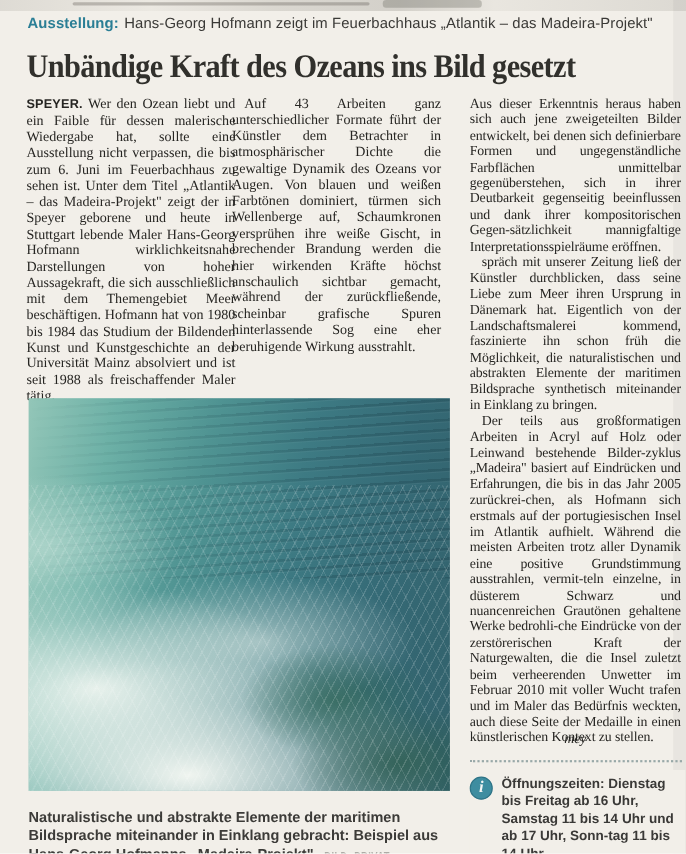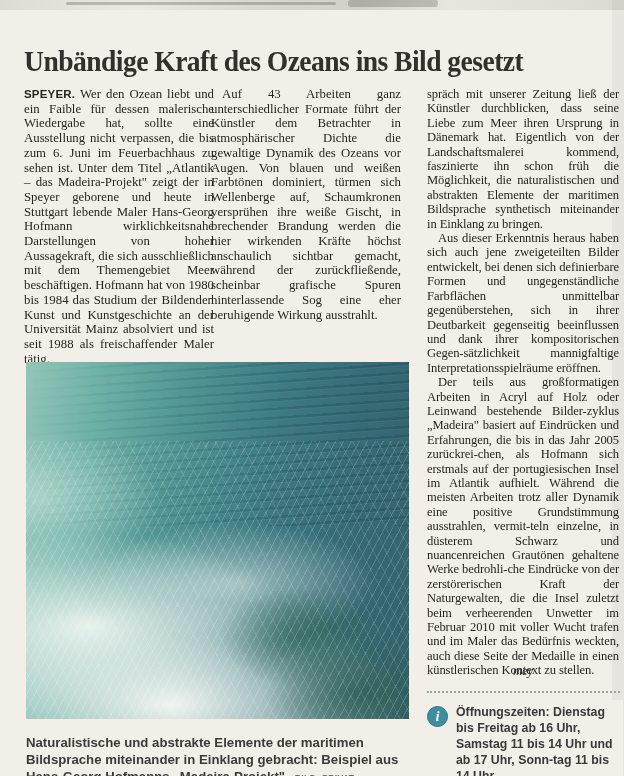--- a/index.html
+++ b/index.html
@@ -85,34 +85,37 @@
 </head>
 <body>
 
 <div class="page">
 
   <div class="scan-top"></div>
   <div class="scan-line"></div>
   <div class="scan-blob"></div>
   <div class="scan-right"></div>
 
+  <div class="kicker">
+    <span class="kicker-label">Ausstellung:</span><span class="kicker-text">Hans-Georg Hofmann zeigt im Feuerbachhaus „Atlantik – das Madeira-Projekt"</span>
+  </div>
 
   <h1 class="headline">Unbändige Kraft des Ozeans ins Bild gesetzt</h1>
 
   <div class="col col1">
     <p class="para"><b class="dateline">SPEYER.</b> <span>Wer den Ozean liebt und ein Faible für dessen malerische Wiedergabe hat, sollte eine Ausstellung nicht verpassen, die bis zum 6. Juni im Feuerbachhaus zu sehen ist. Unter dem Titel „Atlantik – das Madeira-Projekt" zeigt der in Speyer geborene und heute in Stuttgart lebende Maler Hans-Georg Hofmann wirklichkeitsnahe Darstellungen von hoher Aussagekraft, die sich ausschließlich mit dem Themengebiet Meer beschäftigen. Hofmann hat von 1980 bis 1984 das Studium der Bildenden Kunst und Kunstgeschichte an der Universität Mainz absolviert und ist seit 1988 als freischaffender Maler tätig.</span></p>
   </div>
 
   <div class="col col2">
       <p class="para">Auf 43 Arbeiten ganz unterschiedlicher Formate führt der Künstler dem Betrachter in atmosphärischer Dichte die gewaltige Dynamik des Ozeans vor Augen. Von blauen und weißen Farbtönen dominiert, türmen sich Wellenberge auf, Schaumkronen versprühen ihre weiße Gischt, in brechender Brandung werden die hier wirkenden Kräfte höchst anschaulich sichtbar gemacht, während der zurückfließende, scheinbar grafische Spuren hinterlassende Sog eine eher beruhigende Wirkung ausstrahlt.</p>
     </div>
 
   <div class="col col3">
+      <p class="para">Aus dieser Erkenntnis heraus haben sich auch jene zweigeteilten Bilder entwickelt, bei denen sich definierbare Formen und ungegenständliche Farbflächen unmittelbar gegenüberstehen, sich in ihrer Deutbarkeit gegenseitig beeinflussen und dank ihrer kompositorischen Gegen-sätzlichkeit mannigfaltige Interpretationsspielräume eröffnen.</p>
       <p class="para">spräch mit unserer Zeitung ließ der Künstler durchblicken, dass seine Liebe zum Meer ihren Ursprung in Dänemark hat. Eigentlich von der Landschaftsmalerei kommend, faszinierte ihn schon früh die Möglichkeit, die naturalistischen und abstrakten Elemente der maritimen Bildsprache synthetisch miteinander in Einklang zu bringen.</p>
-      <p class="para">Aus dieser Erkenntnis heraus haben sich auch jene zweigeteilten Bilder entwickelt, bei denen sich definierbare Formen und ungegenständliche Farbflächen unmittelbar gegenüberstehen, sich in ihrer Deutbarkeit gegenseitig beeinflussen und dank ihrer kompositorischen Gegen-sätzlichkeit mannigfaltige Interpretationsspielräume eröffnen.</p>
       <p class="para">Der teils aus großformatigen Arbeiten in Acryl auf Holz oder Leinwand bestehende Bilder-zyklus „Madeira" basiert auf Eindrücken und Erfahrungen, die bis in das Jahr 2005 zurückrei-chen, als Hofmann sich erstmals auf der portugiesischen Insel im Atlantik aufhielt. Während die meisten Arbeiten trotz aller Dynamik eine positive Grundstimmung ausstrahlen, vermit-teln einzelne, in düsterem Schwarz und nuancenreichen Grautönen gehaltene Werke bedrohli-che Eindrücke von der zerstörerischen Kraft der Naturgewalten, die die Insel zuletzt beim verheerenden Unwetter im Februar 2010 mit voller Wucht trafen und im Maler das Bedürfnis weckten, auch diese Seite der Medaille in einen künstlerischen Kontext zu stellen.</p>
       <div class="author">mey</div>
     </div>
   <div class="col col3 author-wrap" style="top:auto;"></div>
 
   <div class="photo"></div>
 
   <div class="caption">
     <span>Naturalistische und abstrakte Elemente der maritimen Bildsprache miteinander in Einklang gebracht: Beispiel aus Hans-Georg Hofmanns „Madeira-Projekt".</span><span class="credit">BILD: PRIVAT</span>
   </div>

